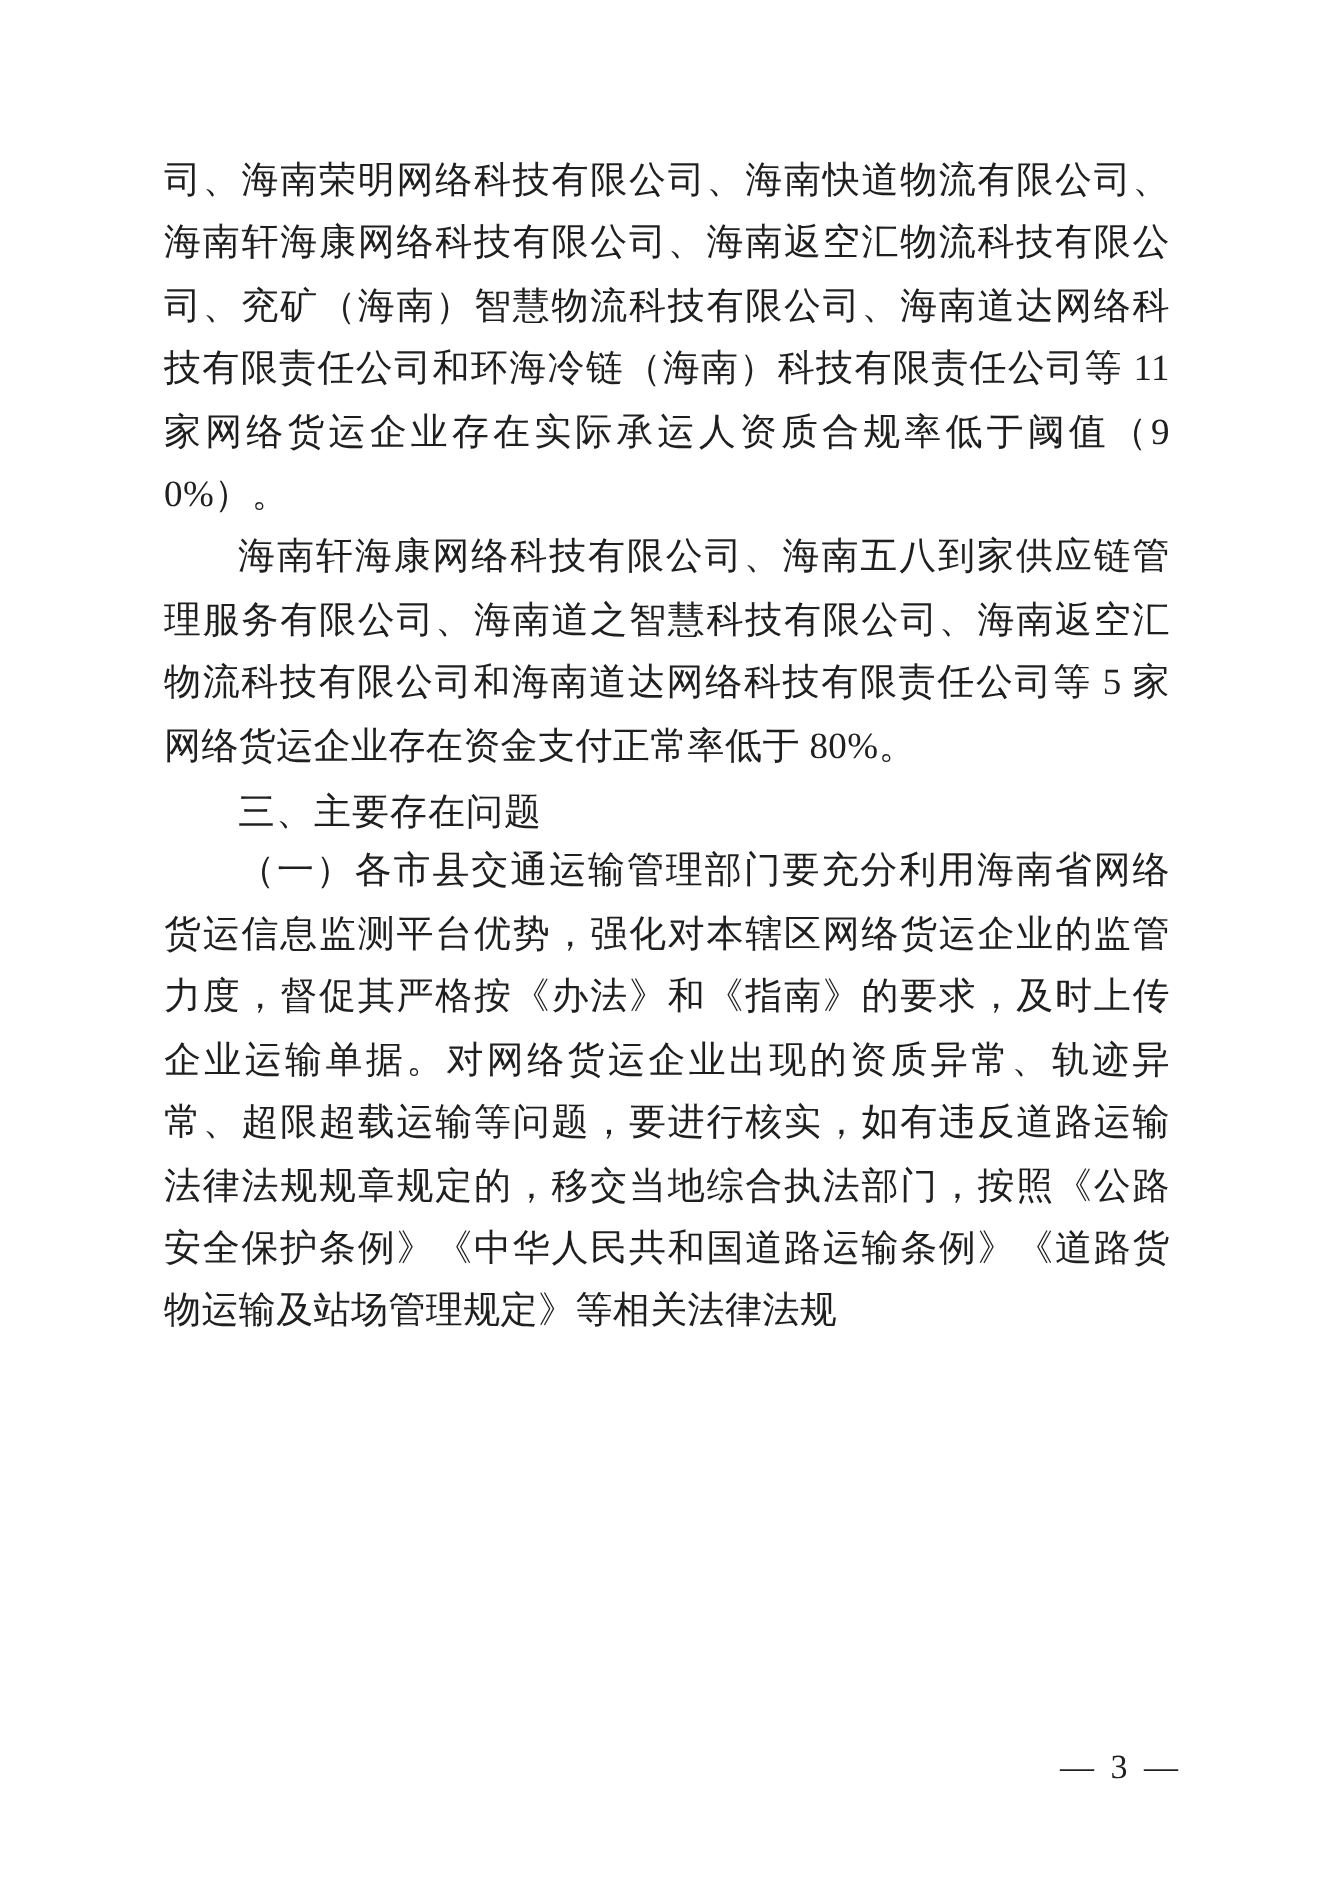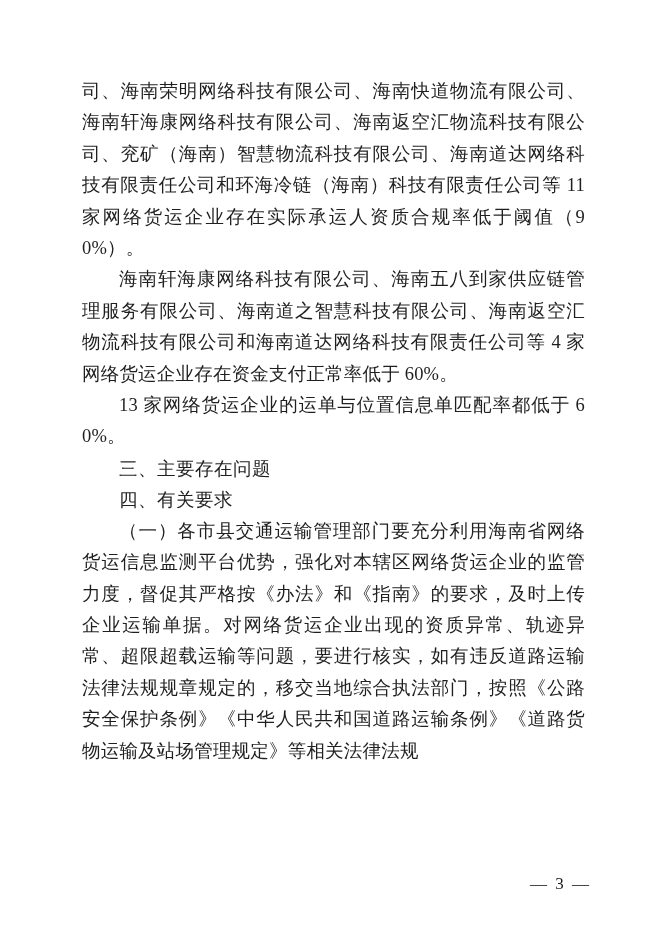--- a/index.html
+++ b/index.html
@@ -56,20 +56,18 @@
     color: var(--text-color);
     font-family: "Liberation Serif", "DejaVu Serif", serif;
   }
 </style>
 </head>
 <body>
 
 <div class="page">
   <div class="content">
       <p class="body-para no-indent">司、海南荣明网络科技有限公司、海南快道物流有限公司、海南轩海康网络科技有限公司、海南返空汇物流科技有限公司、兖矿（海南）智慧物流科技有限公司、海南道达网络科技有限责任公司和环海冷链（海南）科技有限责任公司等 11 家网络货运企业存在实际承运人资质合规率低于阈值（90%）。</p>
-      <p class="body-para">海南轩海康网络科技有限公司、海南五八到家供应链管理服务有限公司、海南道之智慧科技有限公司、海南返空汇物流科技有限公司和海南道达网络科技有限责任公司等 4 家网络货运企业存在资金支付正常率低于 60%。</p>
-      <p class="body-para">13 家网络货运企业的运单与位置信息单匹配率都低于 60%。</p>
+      <p class="body-para">海南轩海康网络科技有限公司、海南五八到家供应链管理服务有限公司、海南道之智慧科技有限公司、海南返空汇物流科技有限公司和海南道达网络科技有限责任公司等 5 家网络货运企业存在资金支付正常率低于 80%。</p>
       <p class="heading">三、主要存在问题</p>
-      <p class="heading">四、有关要求</p>
       <p class="body-para">（一）各市县交通运输管理部门要充分利用海南省网络货运信息监测平台优势，强化对本辖区网络货运企业的监管力度，督促其严格按《办法》和《指南》的要求，及时上传企业运输单据。对网络货运企业出现的资质异常、轨迹异常、超限超载运输等问题，要进行核实，如有违反道路运输法律法规规章规定的，移交当地综合执法部门，按照《公路安全保护条例》《中华人民共和国道路运输条例》《道路货物运输及站场管理规定》等相关法律法规</p>
     </div>
   <div class="page-number">— 3 —</div>
 </div>
 
 </body></html>

